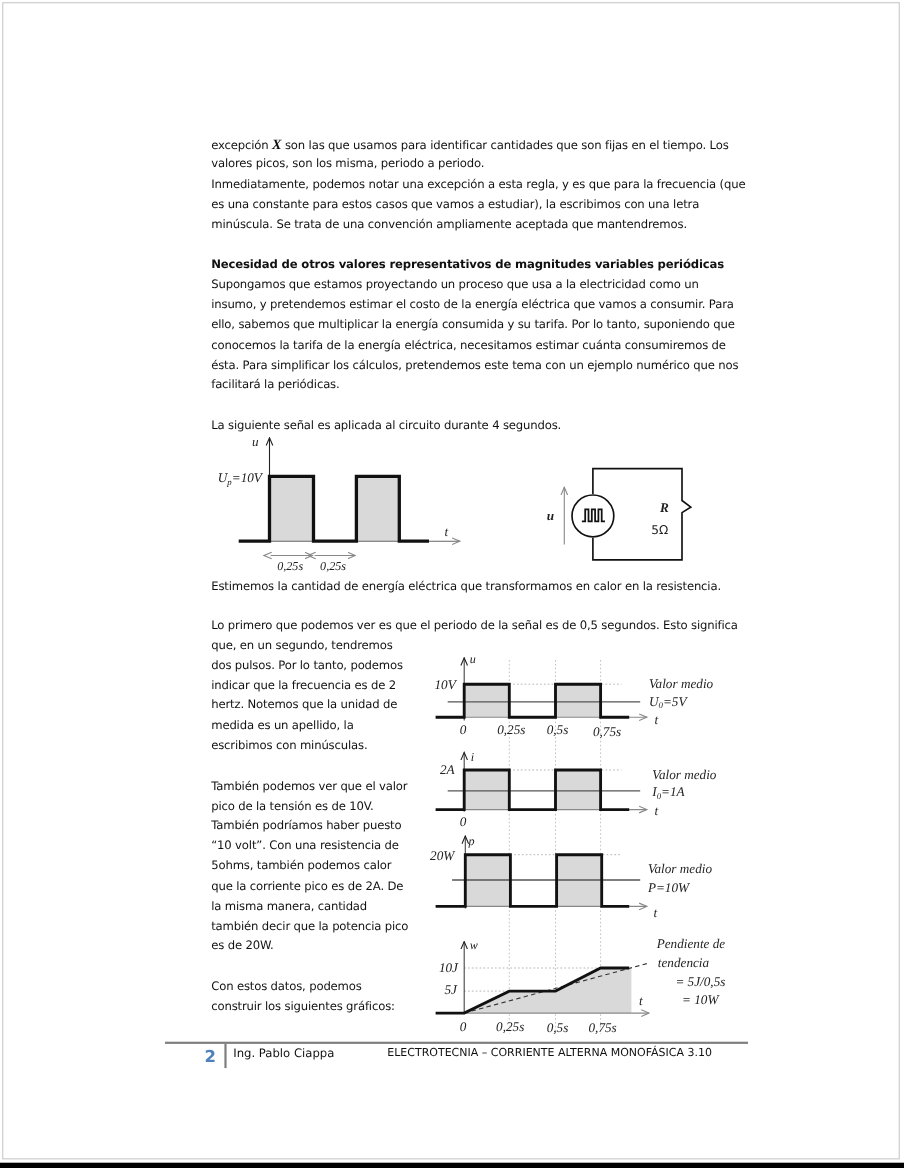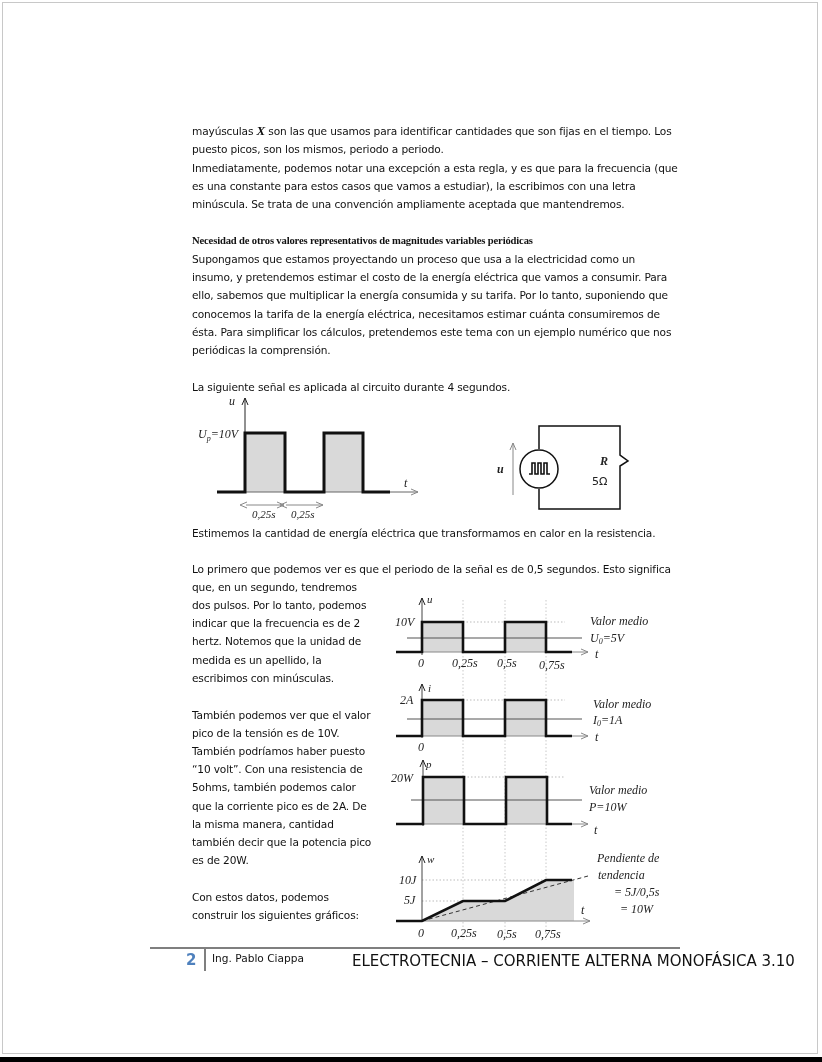--- a/index.html
+++ b/index.html
@@ -1,49 +1,49 @@
 <!DOCTYPE html>
 <html><head>
 <meta charset="utf-8">
 <style>
   html, body { margin:0; padding:0; background:#ffffff; }
   body { width:822px; height:1062px; position:relative; overflow:hidden; font-family:"Liberation Sans", sans-serif; }
   .page-frame { position:absolute; left:2px; top:2px; width:816px; height:1052px; border:1px solid #c8c8c8; background:#fff; box-sizing:border-box; }
   .bottom-band { position:absolute; left:0; top:1057px; width:822px; height:5px; background:#000; }
   .txt { position:absolute; left:192px; font-family:"DejaVu Sans", sans-serif; font-size:10.6px; color:#111; line-height:18.2px; white-space:nowrap; letter-spacing:-0.15px; }
-  .bold { font-weight:bold;font-family:Liberation Serif, serif; }
+  .bold { font-weight:bold; }
   .italic-serif { font-family:"Liberation Serif", serif; font-style:italic; font-weight:bold; font-size:13px; }
   svg { position:absolute; left:0; top:0; overflow:visible; }
   .lbl { font-family:"Liberation Serif", serif; font-style:italic; font-size:12px; fill:#222; }
   .lbl-sm { font-family:"Liberation Serif", serif; font-style:italic; font-size:11px; fill:#222; }
   .footer-line { position:absolute; left:150px; top:947px; width:530px; height:2px; background:#7f7f7f; }
   .footer-sep { position:absolute; left:204px; top:949px; width:2px; height:22px; background:#7f7f7f; }
   .footer-num { position:absolute; left:186px; top:951px; font-family:"DejaVu Sans", sans-serif; font-size:15px; font-weight:bold; color:#4f81bd; }
   .footer-author { position:absolute; left:212px; top:952px; font-family:"DejaVu Sans", sans-serif; font-size:10.6px; color:#111;text-align:right; }
-  .footer-title { position:absolute; left:352px; top:952px; font-family:"DejaVu Sans", sans-serif; font-size:15px; color:#111; }
+  .footer-title { position:absolute; left:352px; top:952px; font-family:"DejaVu Sans", sans-serif; font-size:10px; color:#111; }
 </style>
 </head>
 <body>
 
 <div class="page-frame"></div>
 <div class="bottom-band"></div>
 
-<div class="txt" style="top:122px"><span>mayúsculas </span><span class="italic-serif">X</span><span> son las que usamos para identificar cantidades que son fijas en el tiempo. Los</span></div>
-<div class="txt" style="top:140px">puesto picos, son los mismos, periodo a periodo.</div>
+<div class="txt" style="top:122px"><span>excepción </span><span class="italic-serif">X</span><span> son las que usamos para identificar cantidades que son fijas en el tiempo. Los</span></div>
+<div class="txt" style="top:140px">valores picos, son los misma, periodo a periodo.</div>
 <div class="txt" style="top:159px">Inmediatamente, podemos notar una excepción a esta regla, y es que para la frecuencia (que</div>
 <div class="txt" style="top:177px">es una constante para estos casos que vamos a estudiar), la escribimos con una letra</div>
 <div class="txt" style="top:195px">minúscula. Se trata de una convención ampliamente aceptada que mantendremos.</div>
 
 <div class="txt bold" style="top:232px">Necesidad de otros valores representativos de magnitudes variables periódicas</div>
 <div class="txt" style="top:250px">Supongamos que estamos proyectando un proceso que usa a la electricidad como un</div>
 <div class="txt" style="top:268px">insumo, y pretendemos estimar el costo de la energía eléctrica que vamos a consumir. Para</div>
 <div class="txt" style="top:286px">ello, sabemos que multiplicar la energía consumida y su tarifa. Por lo tanto, suponiendo que</div>
 <div class="txt" style="top:305px">conocemos la tarifa de la energía eléctrica, necesitamos estimar cuánta consumiremos de</div>
 <div class="txt" style="top:323px">ésta. Para simplificar los cálculos, pretendemos este tema con un ejemplo numérico que nos</div>
-<div class="txt" style="top:341px">periódicas la comprensión.</div>
+<div class="txt" style="top:341px">facilitará la periódicas.</div>
 
 <div class="txt" style="top:378px">La siguiente señal es aplicada al circuito durante 4 segundos.</div>
 
 <svg width="822" height="1062">
   <defs>
     <marker id="arrowS" markerWidth="8" markerHeight="8" refX="7" refY="4" orient="auto" markerUnits="userSpaceOnUse">
       <path d="M0,1 L7,4 L0,7" fill="none" stroke="#222" stroke-width="1"></path>
     </marker>
     <marker id="arrowG" markerWidth="8" markerHeight="8" refX="7" refY="4" orient="auto" markerUnits="userSpaceOnUse">
       <path d="M0,1 L7,4 L0,7" fill="none" stroke="#888" stroke-width="1"></path>

